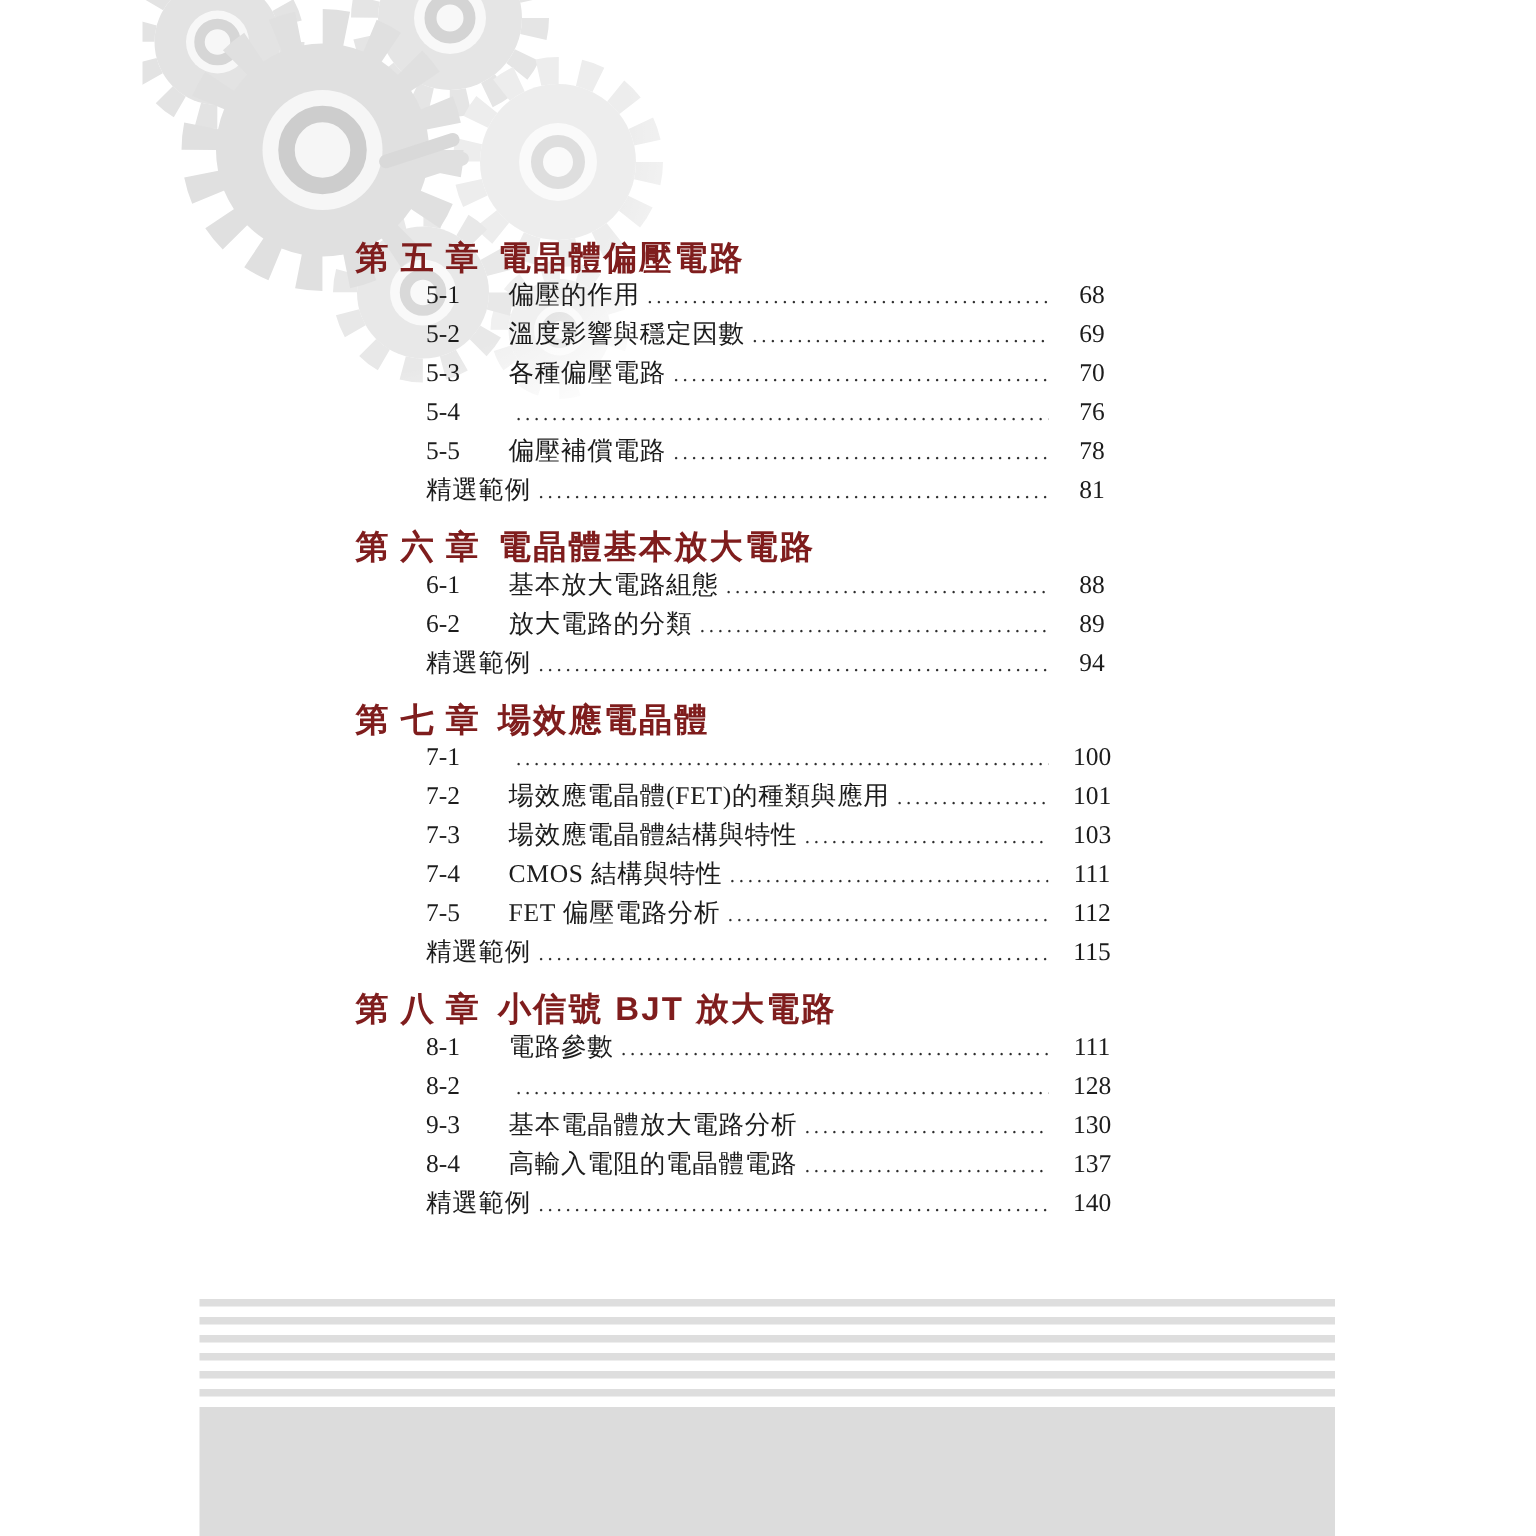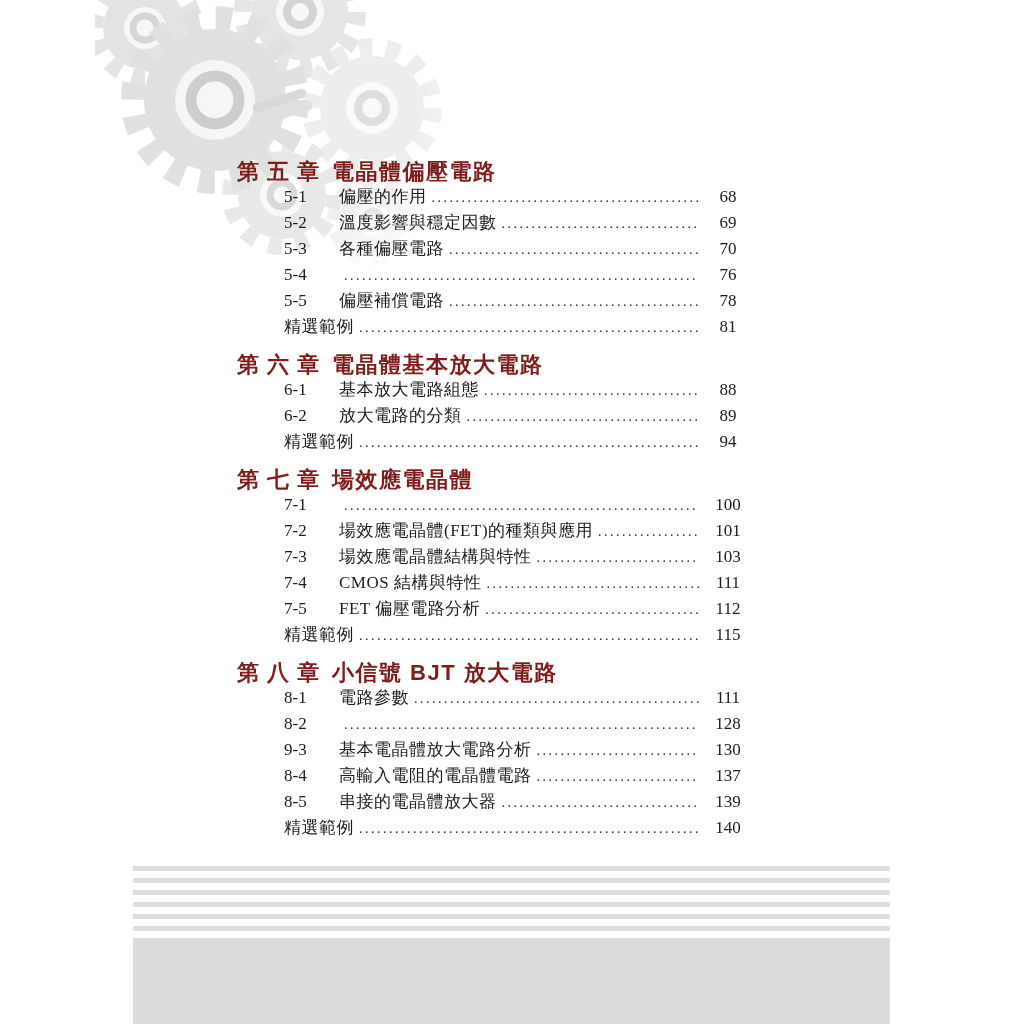--- a/index.html
+++ b/index.html
@@ -323,26 +323,20 @@
     <span class="e-page">130</span>
   </div>
 
   <div class="entry">
     <span class="e-num">8-4</span>
     <span class="e-title">高輸入電阻的電晶體電路</span>
     <span class="dots"></span>
     <span class="e-page">137</span>
   </div>
 
-  <div class="entry">
-    <span class="e-num">8-5</span>
-    <span class="e-title">串接的電晶體放大器</span>
-    <span class="dots"></span>
-    <span class="e-page">139</span>
-  </div>
 
   <div class="entry">
 
     <span class="e-title">精選範例</span>
     <span class="dots"></span>
     <span class="e-page">140</span>
   </div>
 </div>
   </div>
 </div>

